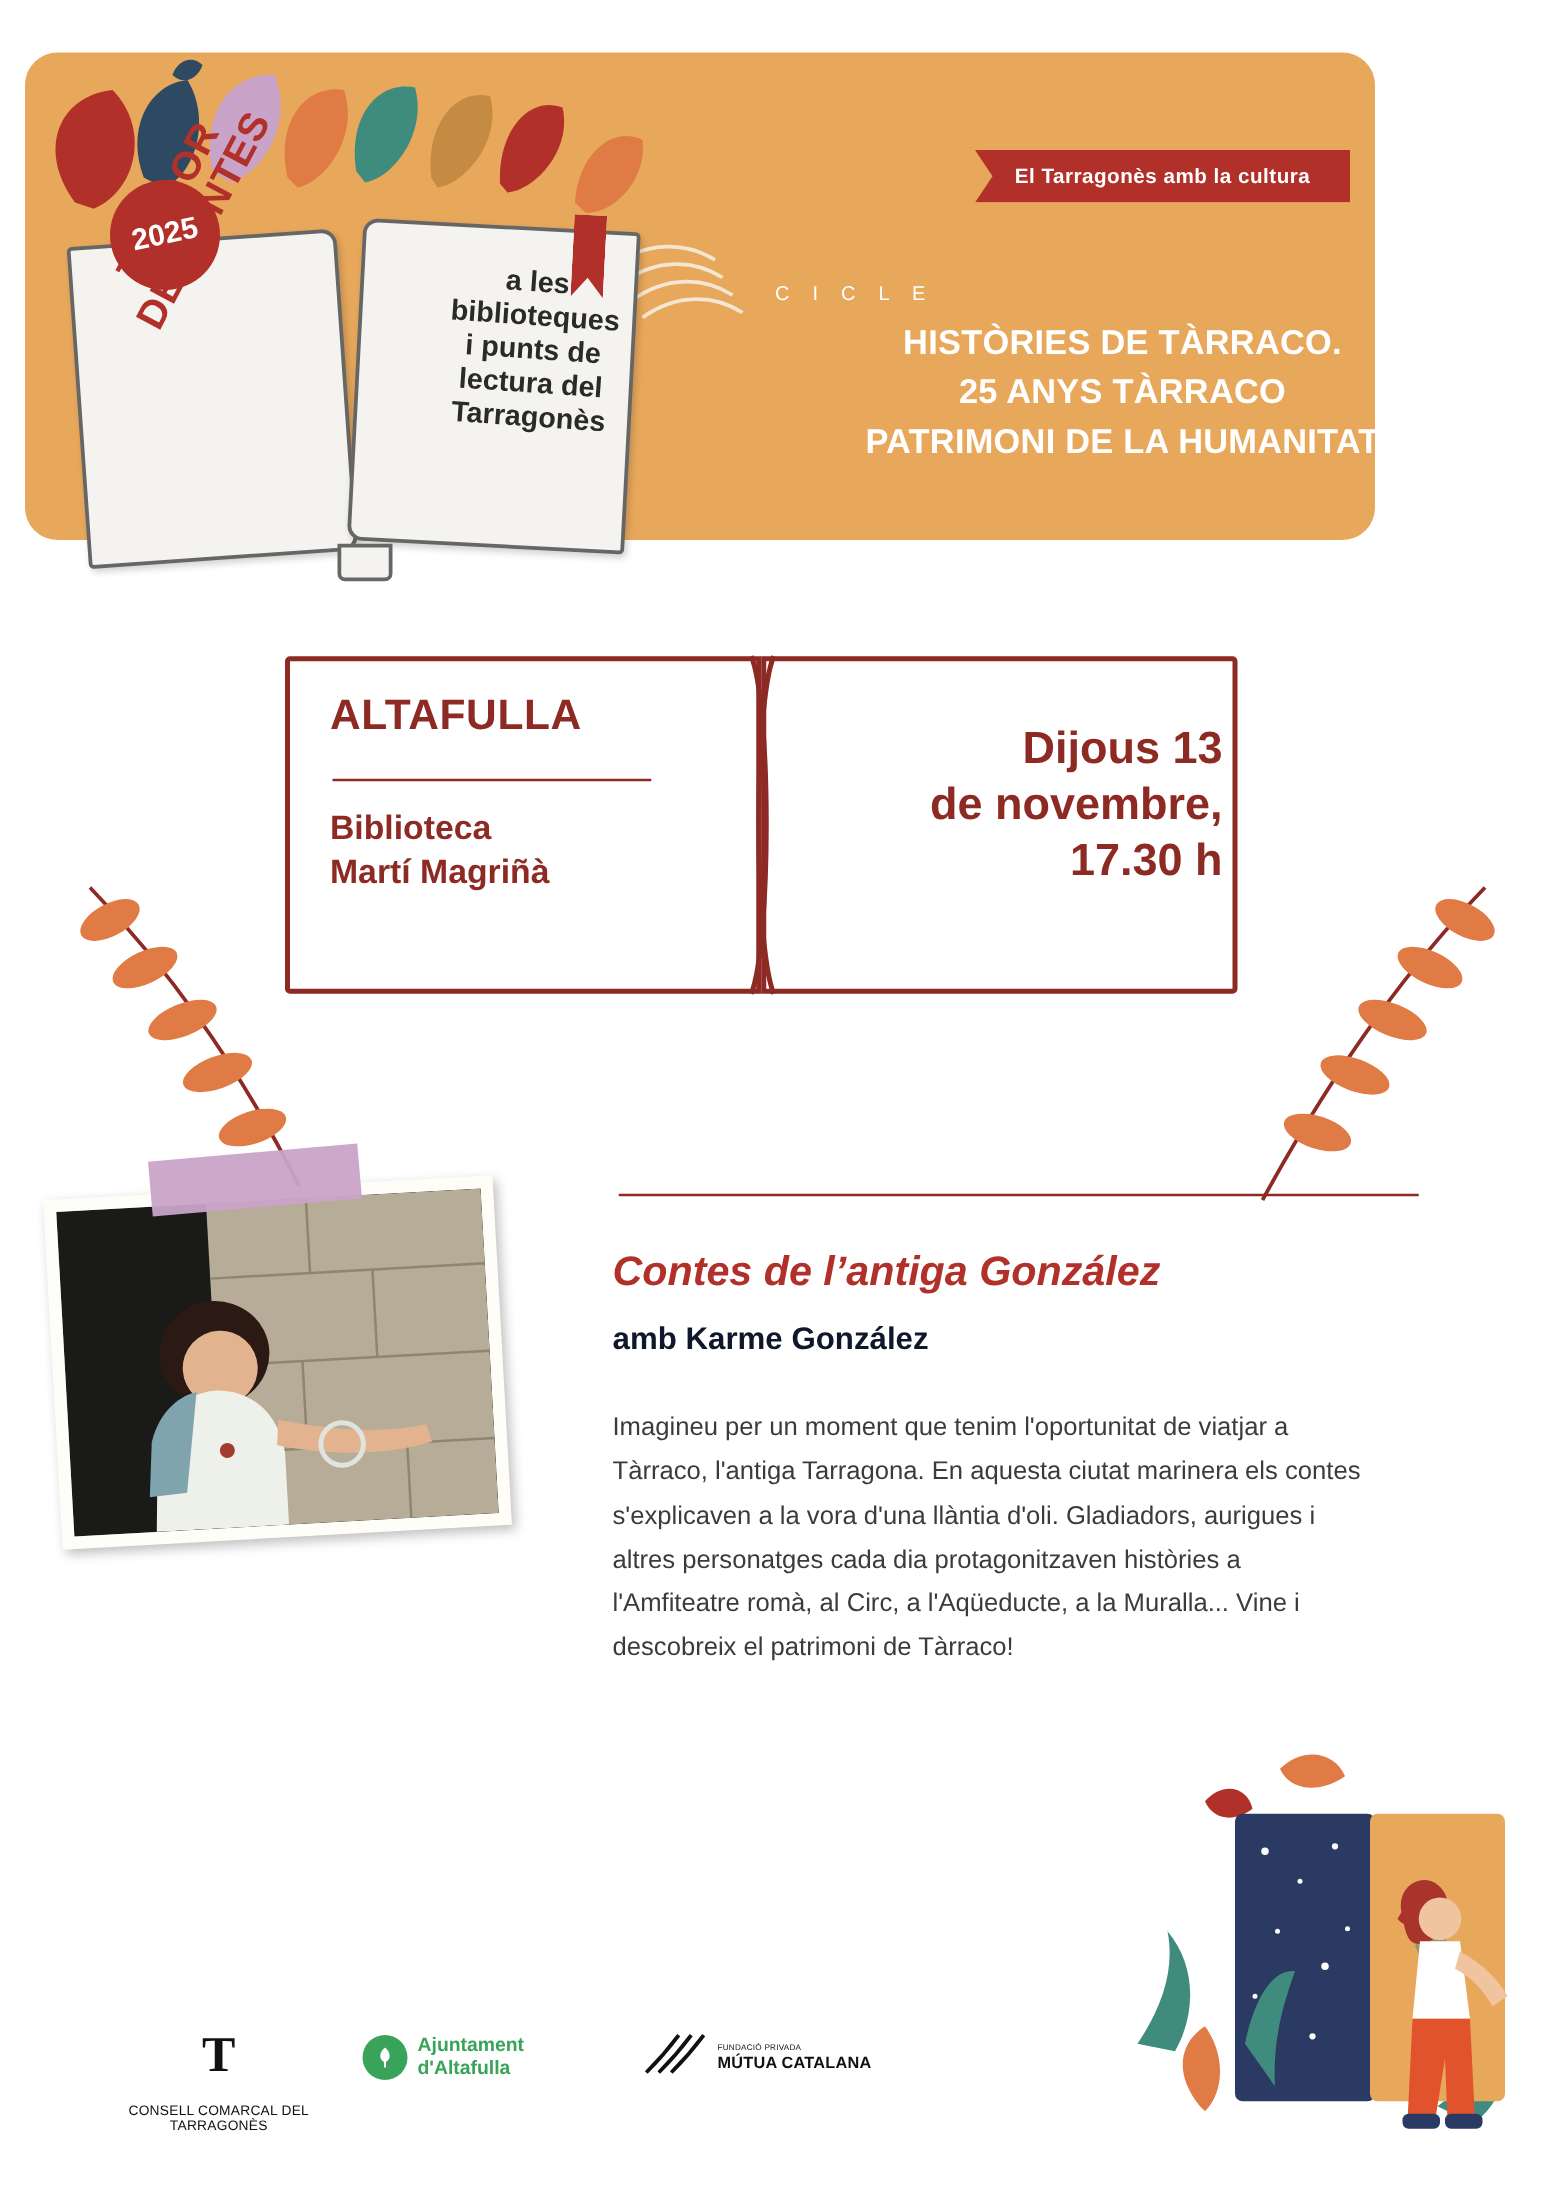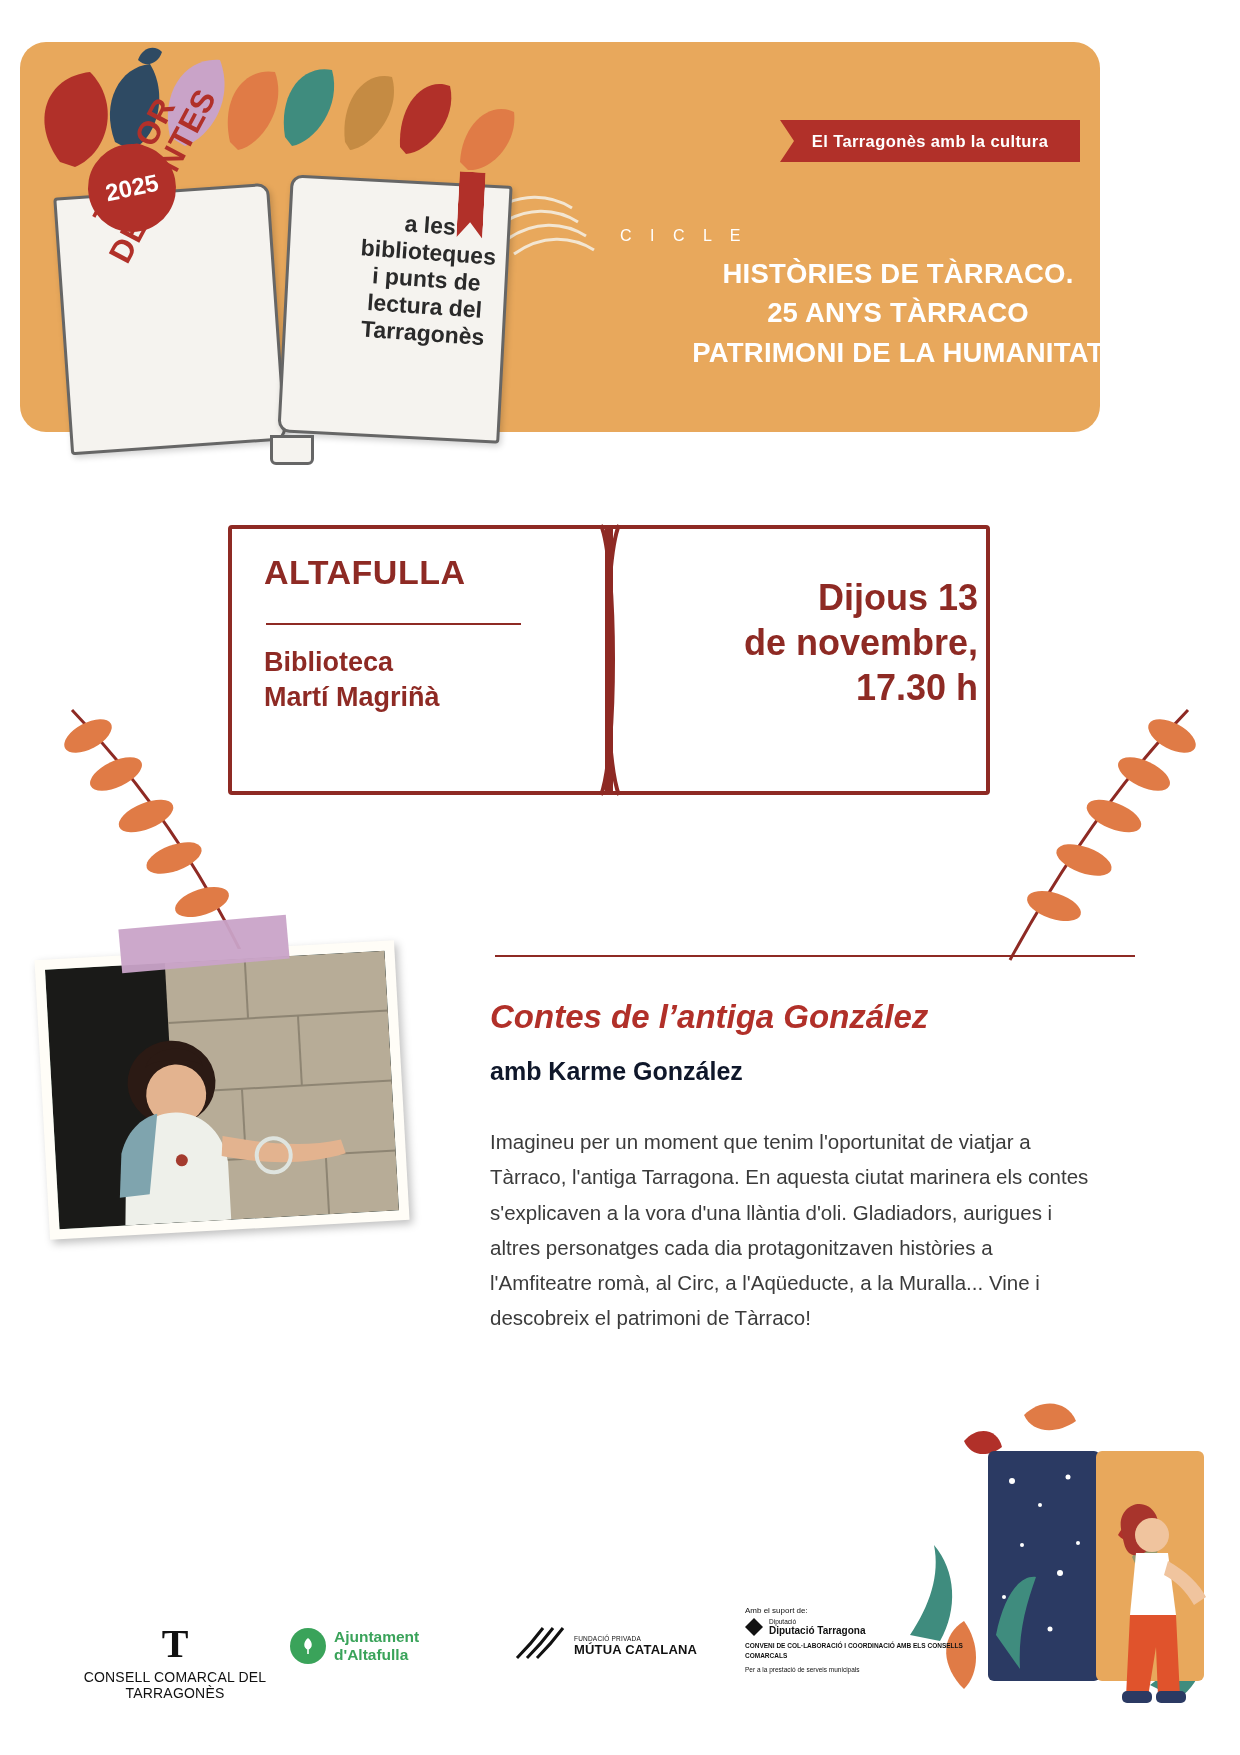--- a/index.html
+++ b/index.html
@@ -325,21 +325,21 @@
   .footer-logos {
     position: absolute;
     left: 60px;
     top: 1600px;
     width: 850px;
     height: 110px;
   }
   .logo-item { position: absolute; }
   .logo-ccl { left: 20px; top: 20px; width: 190px; }
   .logo-ccl .mark { font-size: 40px; color: #111; text-align: center; font-family: "Liberation Serif", serif; font-weight: bold;}
-  .logo-ccl .cap { font-size: 14px; color: #111; text-align: center; letter-spacing: .2px; margin-top:2px;}
+  .logo-ccl .cap { font-size: 11px; color: #111; text-align: center; letter-spacing: .2px; margin-top:16px;}
 
   .logo-aj { left: 230px; top: 28px; width: 200px; display: flex; align-items: center; gap: 8px;}
   .aj-circle {
     width: 36px; height: 36px; border-radius: 50%;
     background: #3aa35a; display:flex; align-items:center; justify-content:center;
     color:#fff; font-size:20px;
   }
   .aj-text { color: #3aa35a; font-size: 15.5px; font-weight: bold; line-height: 1.18; }
 
   .logo-mutua { left: 455px; top: 26px; width: 200px; display:flex; align-items:center; gap:7px;}
@@ -544,25 +544,13 @@
             <path d="M22,32 C34,20 42,10 48,2"></path>
       </g>
         </svg>
     </div>
     <div>
       <div class="mutua-txt1">FUNDACIÓ PRIVADA</div>
       <div class="mutua-txt2">MÚTUA CATALANA</div>
     </div>
   </div>
 
-  <div class="logo-item logo-dip">
-    <div class="dip-pre">Amb el suport de:</div>
-    <div class="dip-row">
-      <div class="dip-mark"></div>
-      <div>
-        <div class="dip-name1">Diputació</div>
-        <div class="dip-name2">Diputació Tarragona</div>
-      </div>
-    </div>
-    <div class="dip-small">CONVENI DE COL·LABORACIÓ I COORDINACIÓ AMB ELS CONSELLS COMARCALS</div>
-    <div class="dip-small2">Per a la prestació de serveis municipals</div>
-  </div>
 </div>
 
 </body></html>

